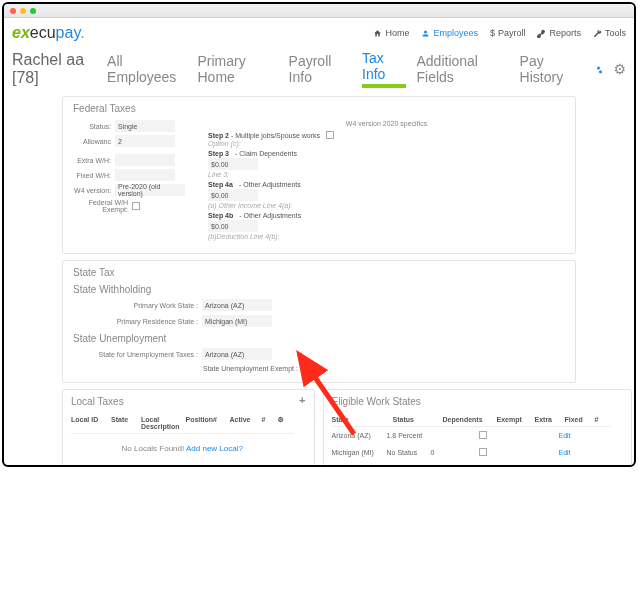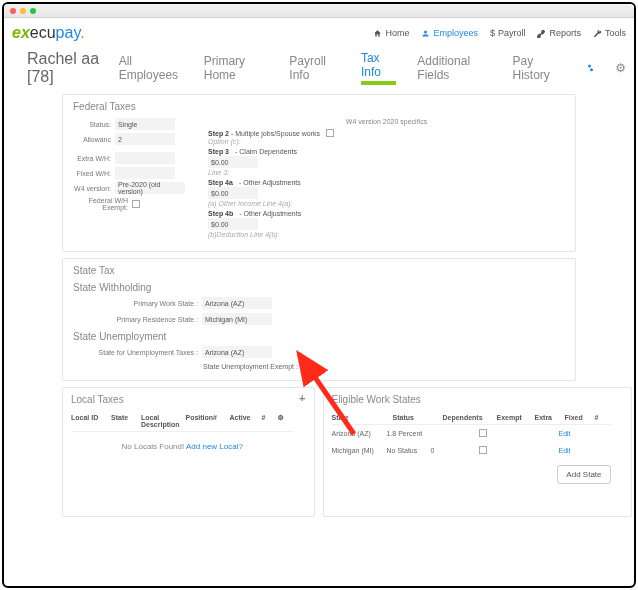--- a/index.html
+++ b/index.html
@@ -1,33 +1,33 @@
 <!DOCTYPE html>
 <html><head>
 <meta charset="utf-8">
 <style>
 *{box-sizing:border-box;margin:0;padding:0;font-family:-apple-system,BlinkMacSystemFont,"Segoe UI",Arial,sans-serif}
 body{background:#fff;width:638px;height:590px;overflow:hidden;font-size:8px;color:#555}
-.outer{border:2px solid #000;border-radius:6px;width:634px;height:586px;margin:2px;overflow:hidden;background:#fff;position:relative}
+.outer{border:2px solid #000;border-radius:6px;width:634px;height:465px;margin:2px;overflow:hidden;background:#fff;position:relative}
 .titlebar{height:14px;background:linear-gradient(#f2f2f2,#e6e6e6);display:flex;align-items:center;padding-left:6px;gap:4px;border-bottom:1px solid #d0d0d0}
 .tdot{width:6px;height:6px;border-radius:50%}
 .r{background:#ff5f56}.y{background:#ffbd2e}.g{background:#27c93f}
 .content{padding:0 8px 8px 8px;height:570px;overflow:hidden}
 .topbar{display:flex;align-items:center;justify-content:space-between;padding:6px 0 4px 0}
 .logo{font-size:16px;font-weight:400;color:#333}
 .logo .ex{color:#7ab800;font-style:italic;font-weight:600}
 .logo .ecu{color:#333}
 .logo .pay{color:#1e88e5}
 .logo .dot{color:#7ab800}
 .topnav{display:flex;gap:12px;font-size:9px;color:#555}
 .topnav .ni{display:flex;align-items:center;gap:3px;cursor:pointer}
 .topnav .active{color:#1e88e5}
-.h2row{display:flex;justify-content:flex-end;align-items:center;margin:4px 0 8px 15px}
+.h2row{display:flex;justify-content:flex-end;align-items:center;margin:4px 0 8px 0}
 .h2{font-size:16px;color:#666;font-weight:400}
-.subtabs{display:flex;gap:21px;font-size:12px;color:#888;align-items:center}
+.subtabs{display:flex;gap:10px;font-size:14px;color:#888;align-items:center}
 .subtabs span{cursor:pointer}
 .subtabs .on{color:#1e88e5;border-bottom:4px solid #84cc16;padding-bottom:2px}
 .subtabs .ic{color:#1e88e5}
 .panel{border:1px solid #e5e5e5;border-radius:2px;margin:0 50px 6px 50px;padding:6px 10px 10px 10px;background:#fff}
 .ptitle{font-size:10px;color:#888;margin-bottom:6px}
 .fedrow{display:flex;gap:20px}
 .fedleft{width:115px}
 .fedright{flex:1}
 .fr{display:flex;align-items:center;margin-bottom:3px}
 .lbl{text-align:right;width:38px;font-size:7px;color:#777;margin-right:4px}

